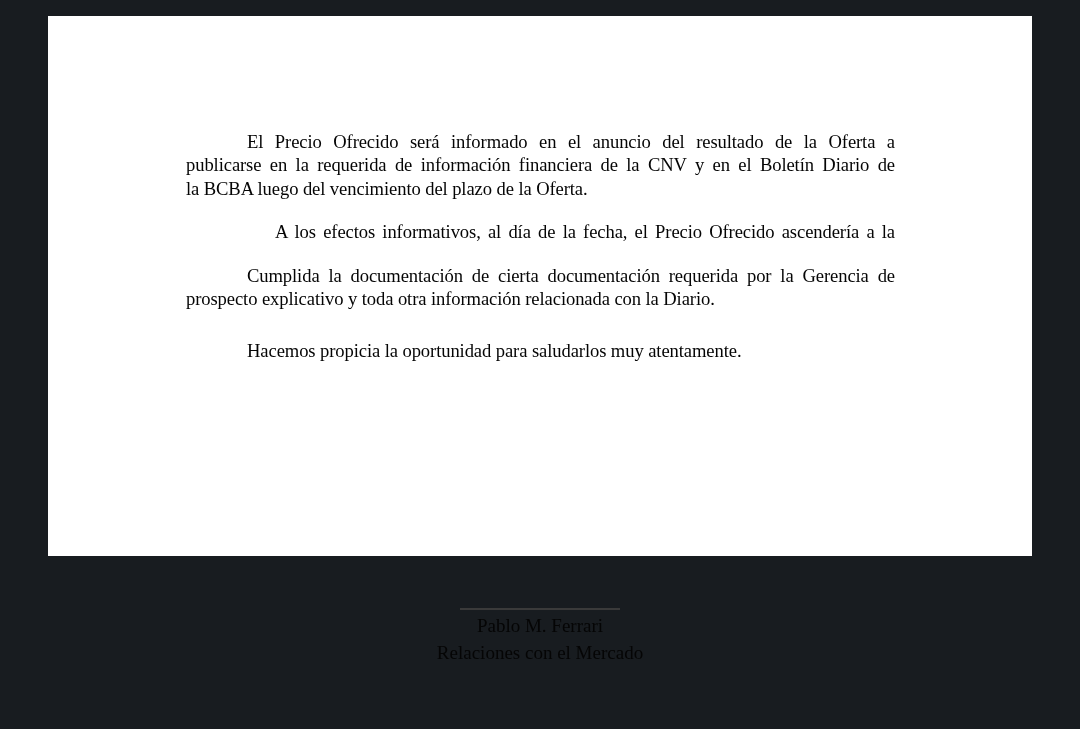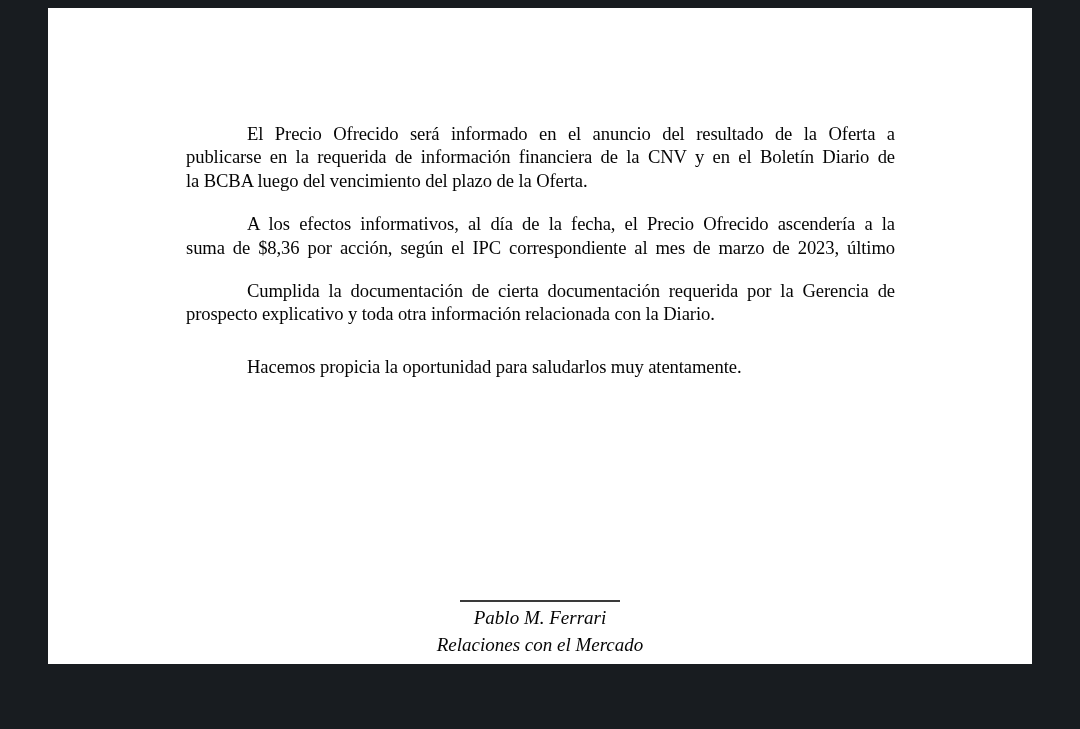--- a/index.html
+++ b/index.html
@@ -11,22 +11,22 @@
   .screen{
     position:relative;
     width:1080px;height:729px;
     background:var(--frame);
     overflow:hidden;
     font-family:"Liberation Serif","DejaVu Serif",serif;
     color:var(--ink);
   }
   .doc-page{
     position:absolute;
-    left:48px;top:8px;
-    width:984px;height:656px;
+    left:48px;top:16px;
+    width:984px;height:540px;
     background:var(--page);
   }
   .side-bar{position:absolute;top:0;height:729px;background:var(--frame);}
   .side-bar.left{left:0;width:48px;}
   .side-bar.right{right:0;width:48px;}
   .doc-body{
     position:absolute;
     left:138px;
     width:709px;
     top:0;
@@ -37,57 +37,55 @@
   .para .line{
     line-height:23.4px;
     white-space:normal;
   }
   .para .line.first{padding-left:61px;}
   .para .line.stretch{
     text-align:justify;
     text-align-last:justify;
   }
   .para:nth-child(1){margin-top:114px;}
-  .para:nth-child(2){margin-top:20px;}
+  .para:nth-child(2){margin-top:20px;margin-left:28px;}
   .para:nth-child(3){margin-top:20px;}
   .para:nth-child(4){margin-top:29px;}
   .para:nth-child(5){margin-top:29px;}
   .signature{
     position:absolute;
     left:0;right:0;
     top:592px;
     text-align:center;
     font-size:19px;
   }
   .sig-rule{
     width:160px;
     margin:0 auto 3px auto;
     border-top:2px solid #3a3a3a;
     height:0;
   }
   .sig-text{
     line-height:26.5px;
-    font-style:italic;
   }
 </style>
 </head>
 <body>
 
 <div class="screen">
   <div class="side-bar left"></div>
   <div class="doc-page">
     <div class="doc-body" id="doc-body">
         <div class="para">
           <div class="line first stretch">El Precio Ofrecido será informado en el anuncio del resultado de la Oferta a</div>
           <div class="line stretch">publicarse en la requerida de información financiera de la CNV y en el Boletín Diario de</div>
           <div class="line">la BCBA luego del vencimiento del plazo de la Oferta.</div>
         </div>
         <div class="para">
           <div class="line first stretch">A los efectos informativos, al día de la fecha, el Precio Ofrecido ascendería a la</div>
-          <div class="line stretch">suma de $8,36 por acción, según el IPC correspondiente al mes de marzo de 2023, último</div>
         </div>
         <div class="para">
           <div class="line first stretch">Cumplida la documentación de cierta documentación requerida por la Gerencia de</div>
           <div class="line">prospecto explicativo y toda otra información relacionada con la Diario.</div>
         </div>
         <div class="para">
           <div class="line first">Hacemos propicia la oportunidad para saludarlos muy atentamente.</div>
         </div>
       </div>
     <div class="signature">

